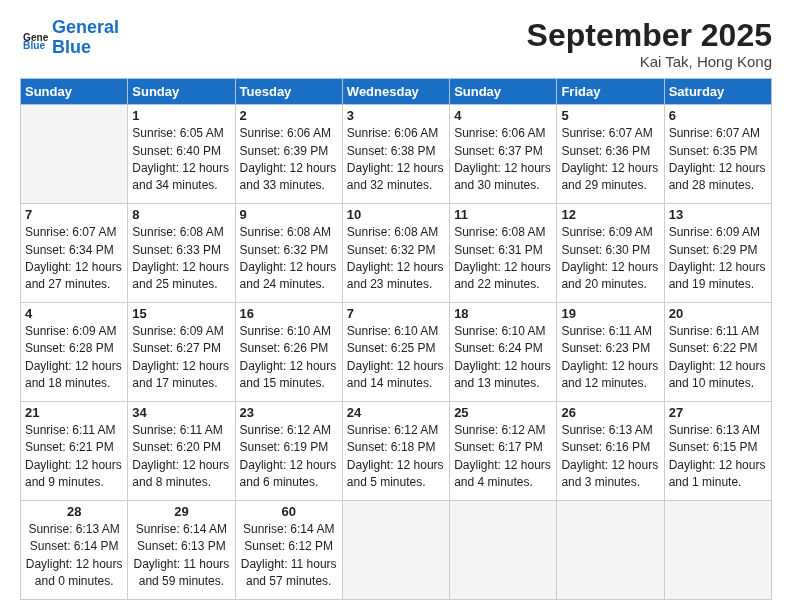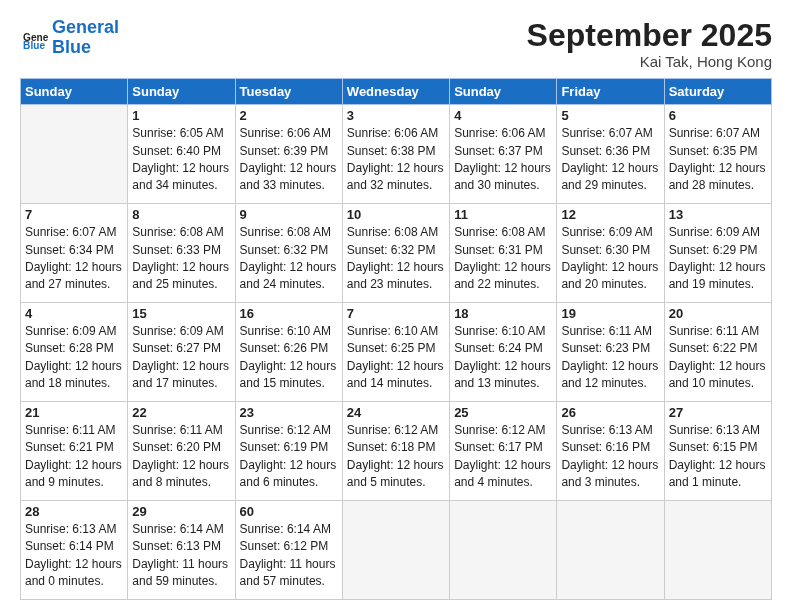--- a/index.html
+++ b/index.html
@@ -88,20 +88,21 @@
       display: block;
       margin-bottom: 2px;
     }
     .cell-text {
       font-size: 12px;
       line-height: 1.45;
       color: #222;
     }
     .last-row td {
       height: 75px;
+      text-align: center;
     }
   </style>
 </head>
 <body>
 
 <div class="page">
   <div class="header">
     <div class="logo">
       <svg class="logo-icon" viewBox="0 0 36 36">
         <rect x="2" y="2" width="32" height="32" rx="4" fill="#fff"></rect>
@@ -283,21 +284,21 @@
         </tr>
         <tr>
           <td>
             <span class="day-num">21</span>
             <div class="cell-text" style="white-space: pre-line;">Sunrise: 6:11 AM
 Sunset: 6:21 PM
 Daylight: 12 hours
 and 9 minutes.</div>
           </td>
           <td>
-            <span class="day-num">22</span>
+            <span class="day-num">34</span>
             <div class="cell-text" style="white-space: pre-line;">Sunrise: 6:11 AM
 Sunset: 6:20 PM
 Daylight: 12 hours
 and 8 minutes.</div>
           </td>
           <td>
             <span class="day-num">23</span>
             <div class="cell-text" style="white-space: pre-line;">Sunrise: 6:12 AM
 Sunset: 6:19 PM
 Daylight: 12 hours

